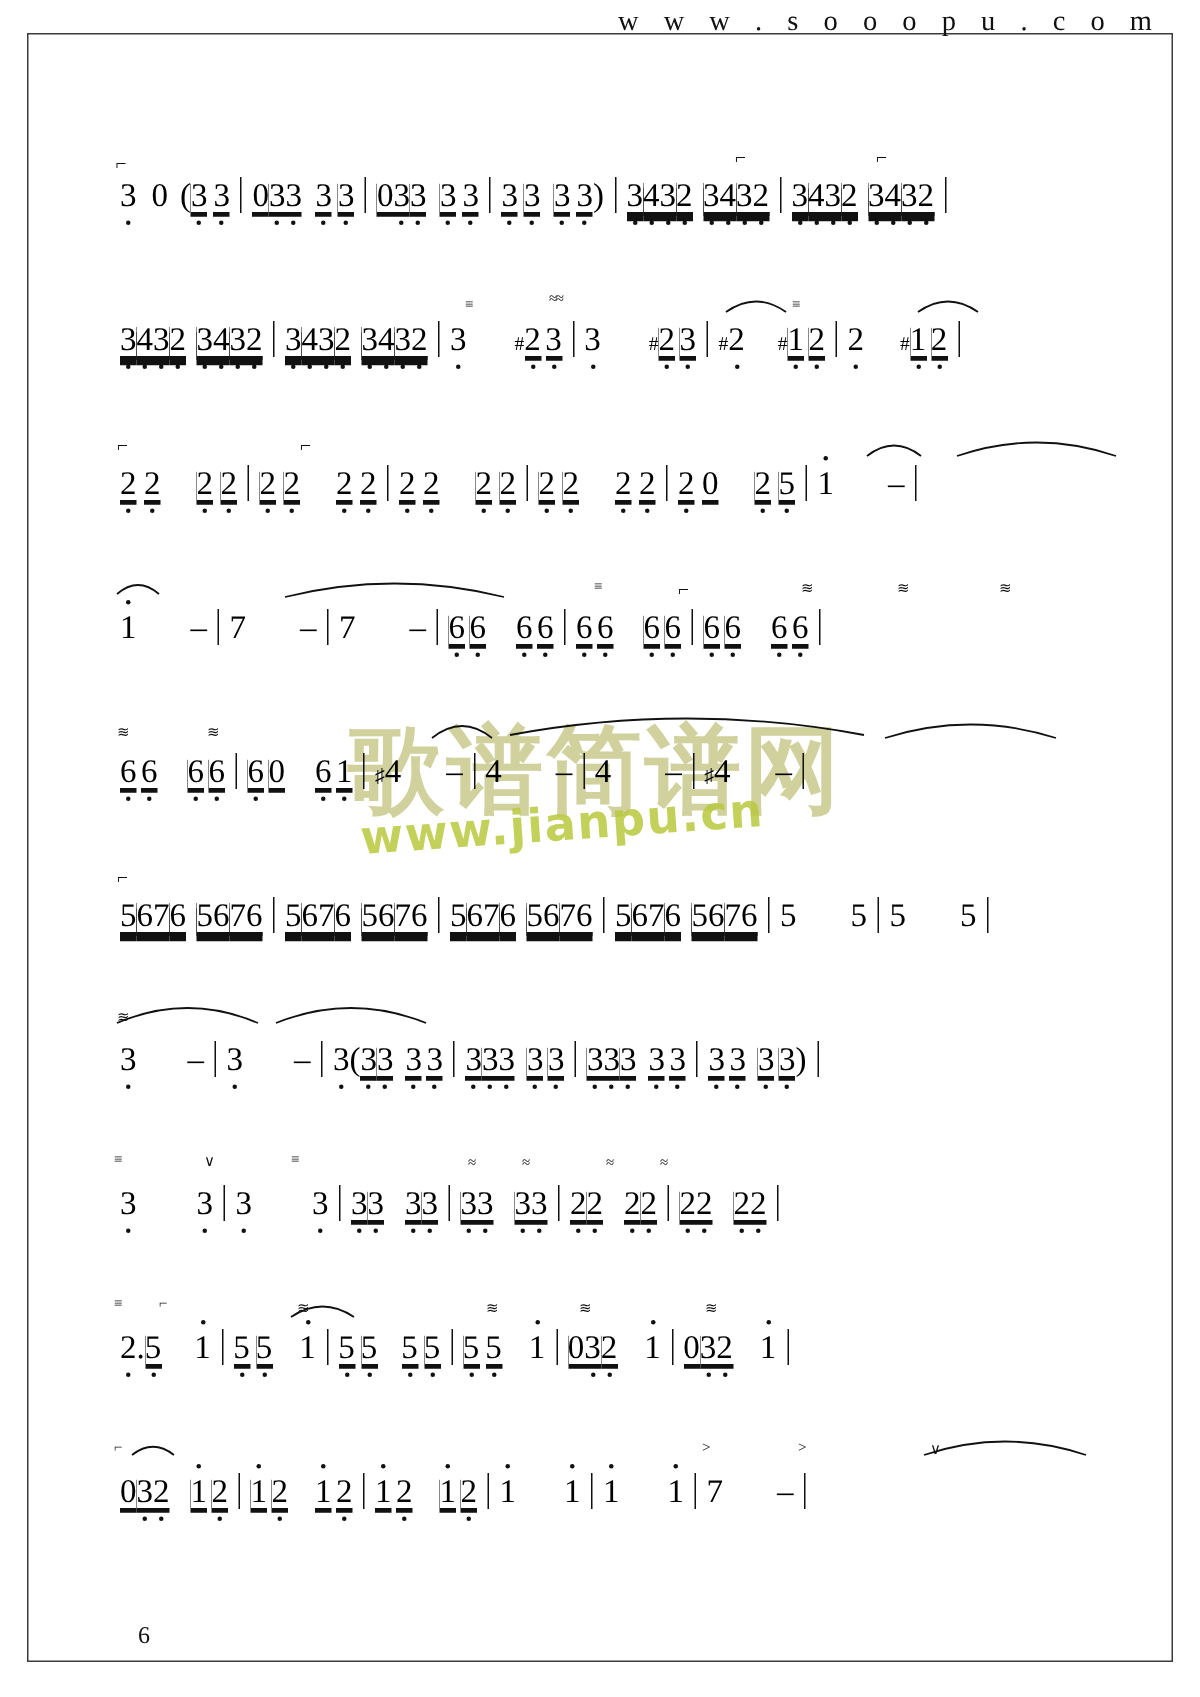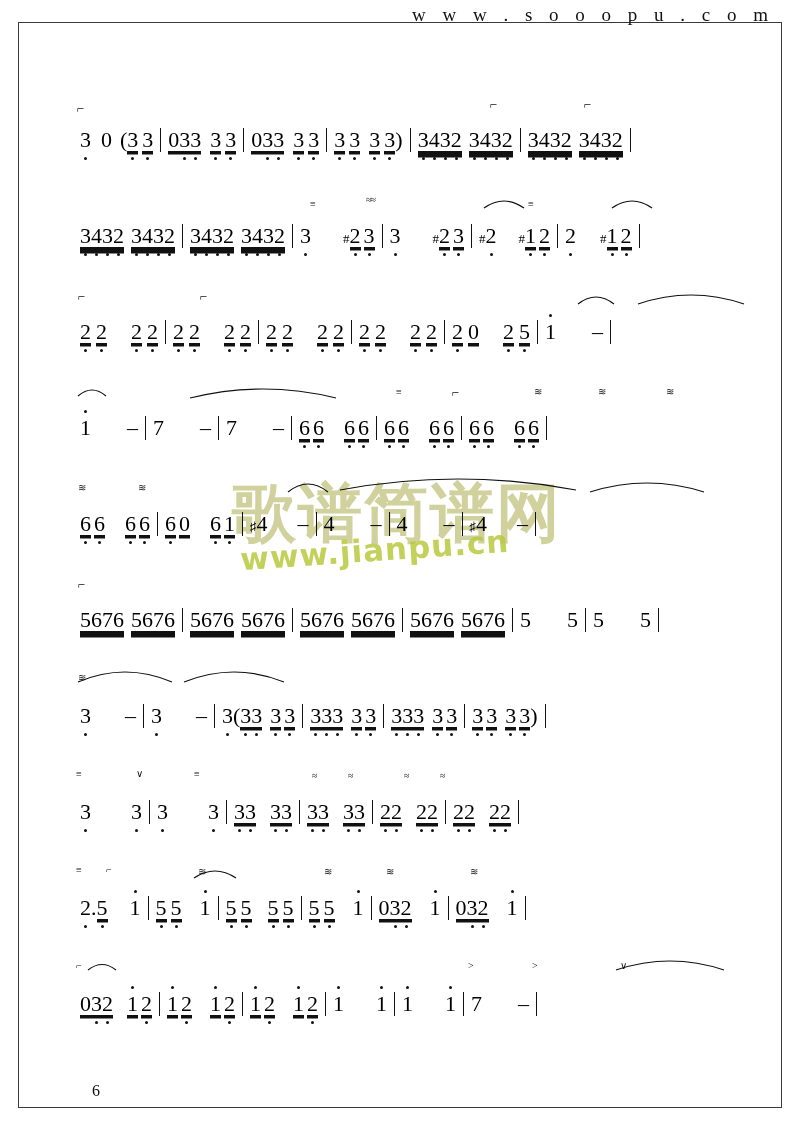--- a/index.html
+++ b/index.html
@@ -93,21 +93,21 @@
     top: 96px;
     width: 640px;
   }
   .staff-line {
     position: relative;
     height: 96px;
   }
   .notes {
     position: absolute;
     left: 0;
-    top: 32px;
+    top: 22px;
     width: 100%;
     white-space: nowrap;
     font-family: "Liberation Serif", serif;
     font-size: 22px;
     letter-spacing: 0px;
     line-height: 1;
     text-decoration: underline;
   }
   .notes span.tok {
     display: inline-block;

